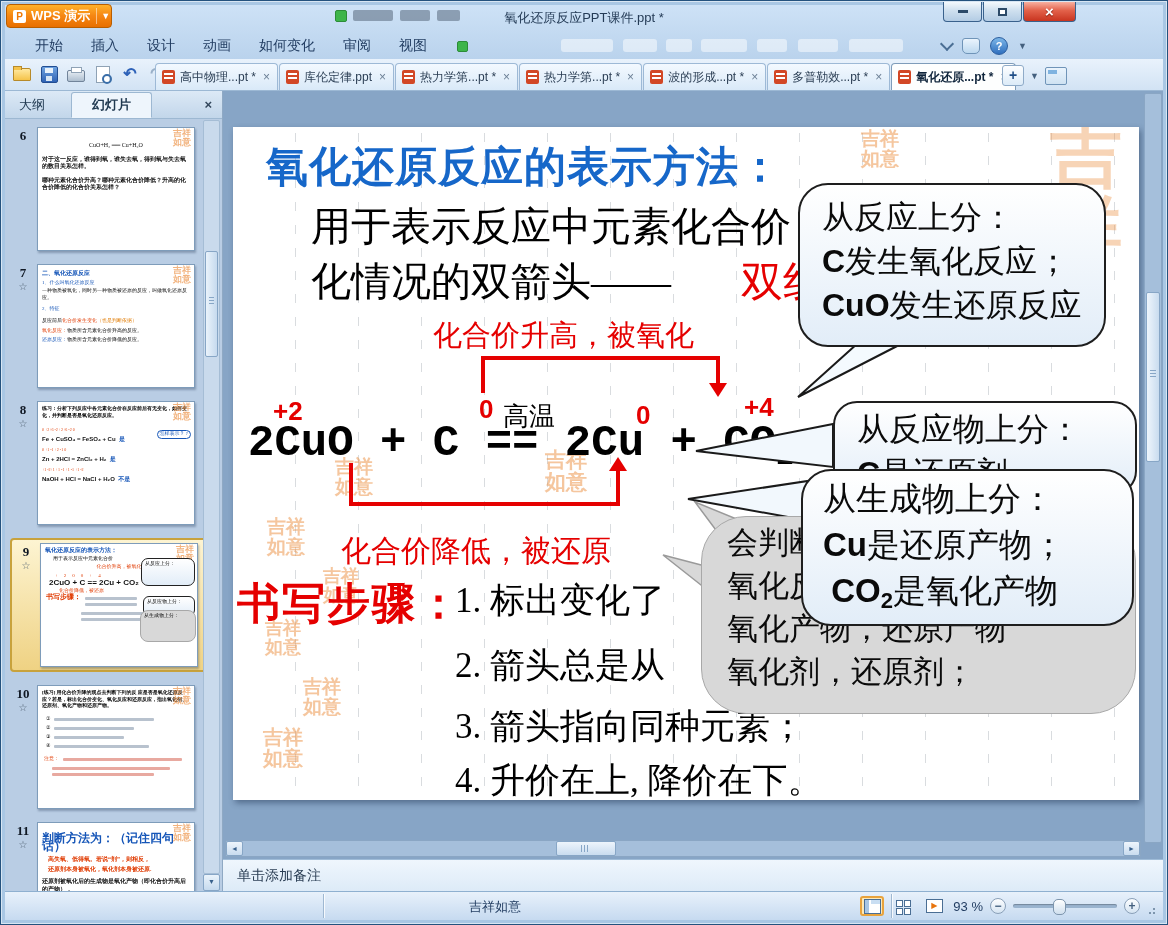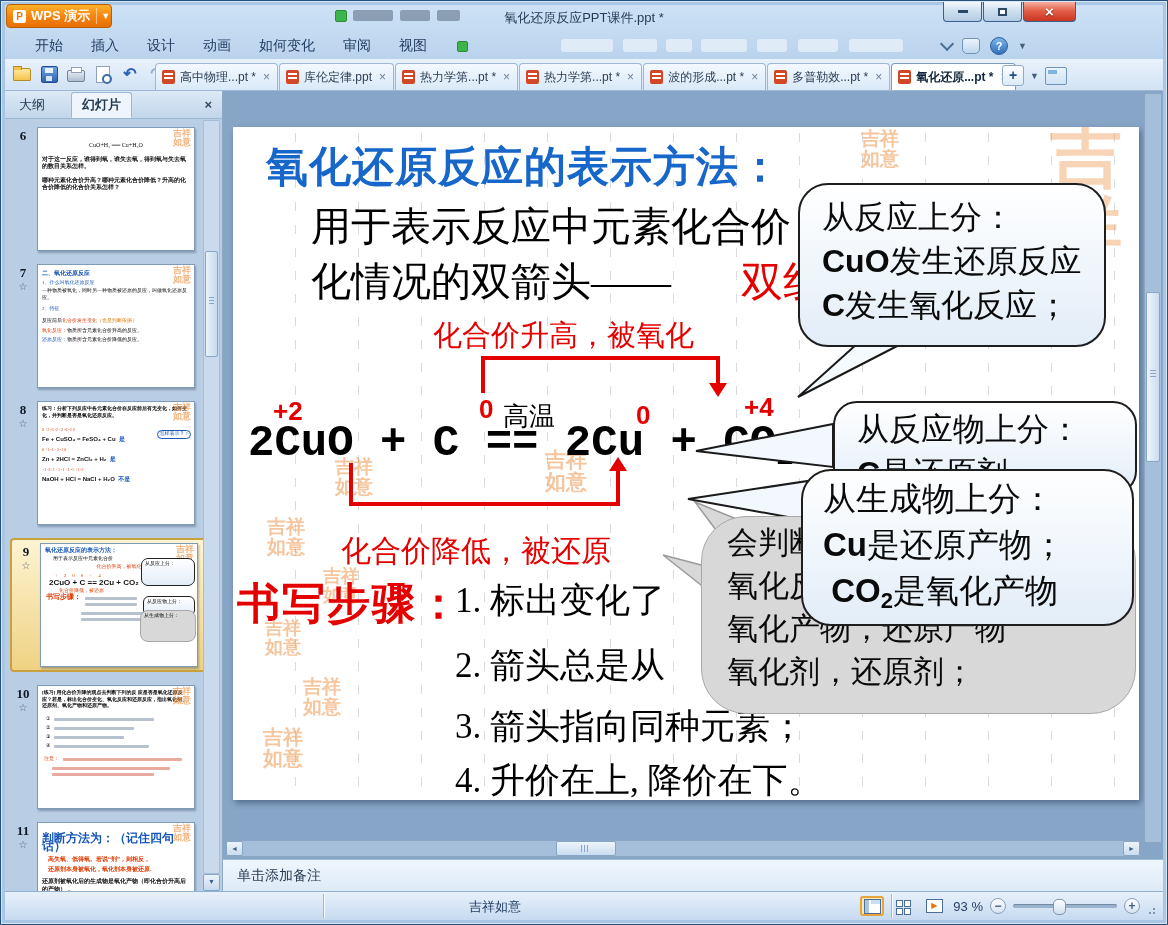--- a/index.html
+++ b/index.html
@@ -66,21 +66,21 @@
   .newtab{width:20px;height:19px;background:linear-gradient(#fdfeff,#dcebf8);border:1px solid #8fabc8;border-radius:3px;
     color:#1f4d86;font-weight:bold;font-size:14px;text-align:center;line-height:18px;}
   .panes-ic{width:20px;height:16px;border:1px solid #6f94b8;border-radius:2px;background:linear-gradient(#eaf4fd,#cfe2f2);position:relative;}
   .panes-ic:before{content:"";position:absolute;left:2px;top:2px;width:9px;height:4px;background:#7fb3e0;}
   
   .sidebar{position:absolute;left:4px;top:90px;width:218px;height:802px;background:#b9cde4;border-right:1px solid #8fa9c4;
     box-sizing:border-box;overflow:hidden;}
   .sb-tabs{height:27px;display:flex;align-items:center;padding-left:14px;gap:26px;
     background:linear-gradient(#dcE9f6,#c2d6ea);border-bottom:1px solid #9db8d2;font-size:13px;color:#203950;}
   .sb-tab.active{background:#eef5fc;border:1px solid #9db8d2;border-bottom:1px solid #eef5fc;border-radius:3px 3px 0 0;
-    padding:3px 10px;font-weight:bold;margin-bottom:-1px;}
+    padding:3px 20px;font-weight:bold;margin-bottom:-1px;}
   .sb-close{margin-left:auto;margin-right:10px;color:#33475c;font-size:13px;font-weight:bold;}
   .thumb-list{padding:8px 0 0 4px;}
   .thumb-item{display:flex;margin-bottom:13px;}
   .thumb-item.selected{background:linear-gradient(180deg,#fdf4d2,#efd283);border:2px solid #c8a23c;border-radius:4px;
     padding:3px 3px 3px 0;margin-left:1px;margin-right:14px;}
   .thumb-left{width:28px;text-align:center;font-family:"Liberation Serif",serif;}
   .thumb-num{font-size:13px;font-weight:bold;color:#101824;padding-top:1px;}
   .thumb-star{font-size:10px;color:#4e5f70;}
   .thumb-box{width:156px;height:122px;background:#fff;border:1px solid #7e9cba;box-shadow:1px 2px 2px rgba(40,60,90,.35);
     overflow:hidden;position:relative;font-family:"Liberation Serif",serif;}
@@ -512,22 +512,22 @@
         <div class="bl">从反应物上分：</div>
         <div class="bl"><b>C</b><span>是还原剂</span></div>
       </div>
       <div class="bubble c3">
         <div class="bl">从生成物上分：</div>
         <div class="bl"><b>Cu</b><span>是还原产物；</span></div>
         <div class="bl">&nbsp;<b><span>CO</span><sub>2</sub></b><span>是氧化产物</span></div>
       </div>
       <div class="bubble c1">
         <div class="bl">从反应上分：</div>
+        <div class="bl"><b>C</b><span>发生氧化反应；</span></div>
         <div class="bl"><b>CuO</b><span>发生还原反应</span></div>
-        <div class="bl"><b>C</b><span>发生氧化反应；</span></div>
       </div>
     </div>
 
     <div class="vscroll">
       <div class="v-thumb">
           <div class="grip-h"></div>
         </div>
     </div>
     <div class="hscroll">
       <div class="h-btn" style="left:0;">◄</div>

